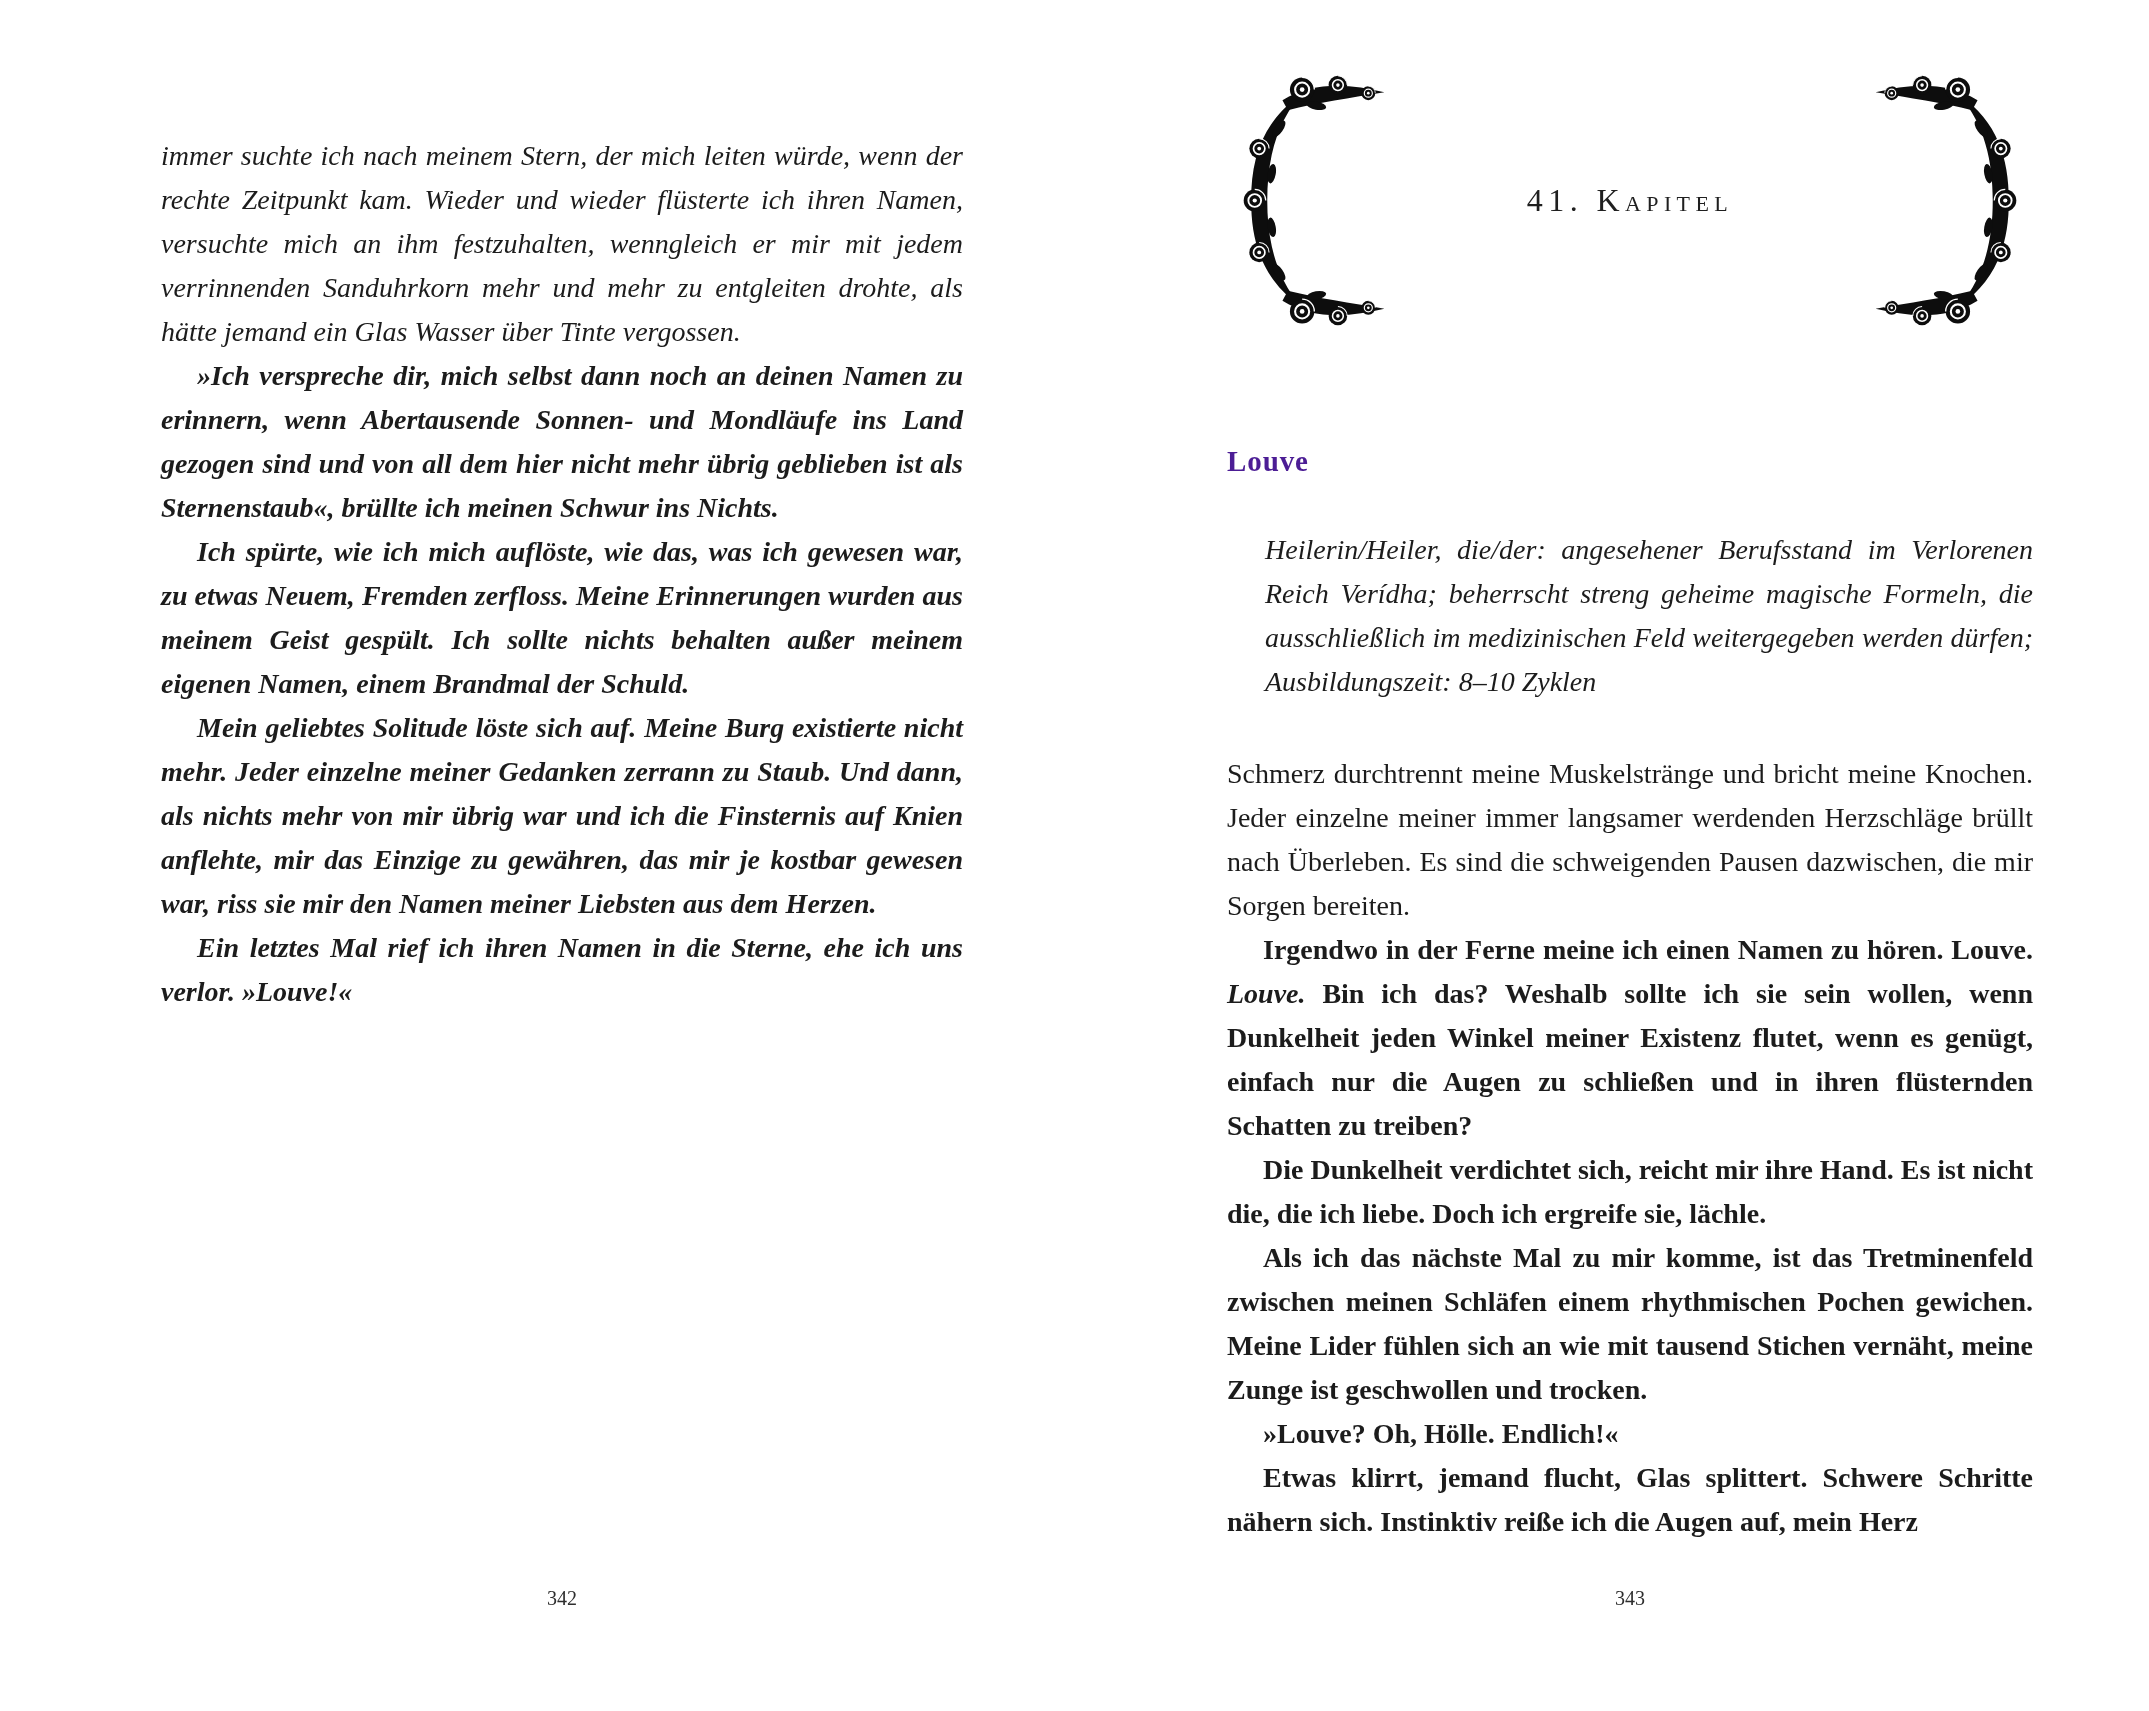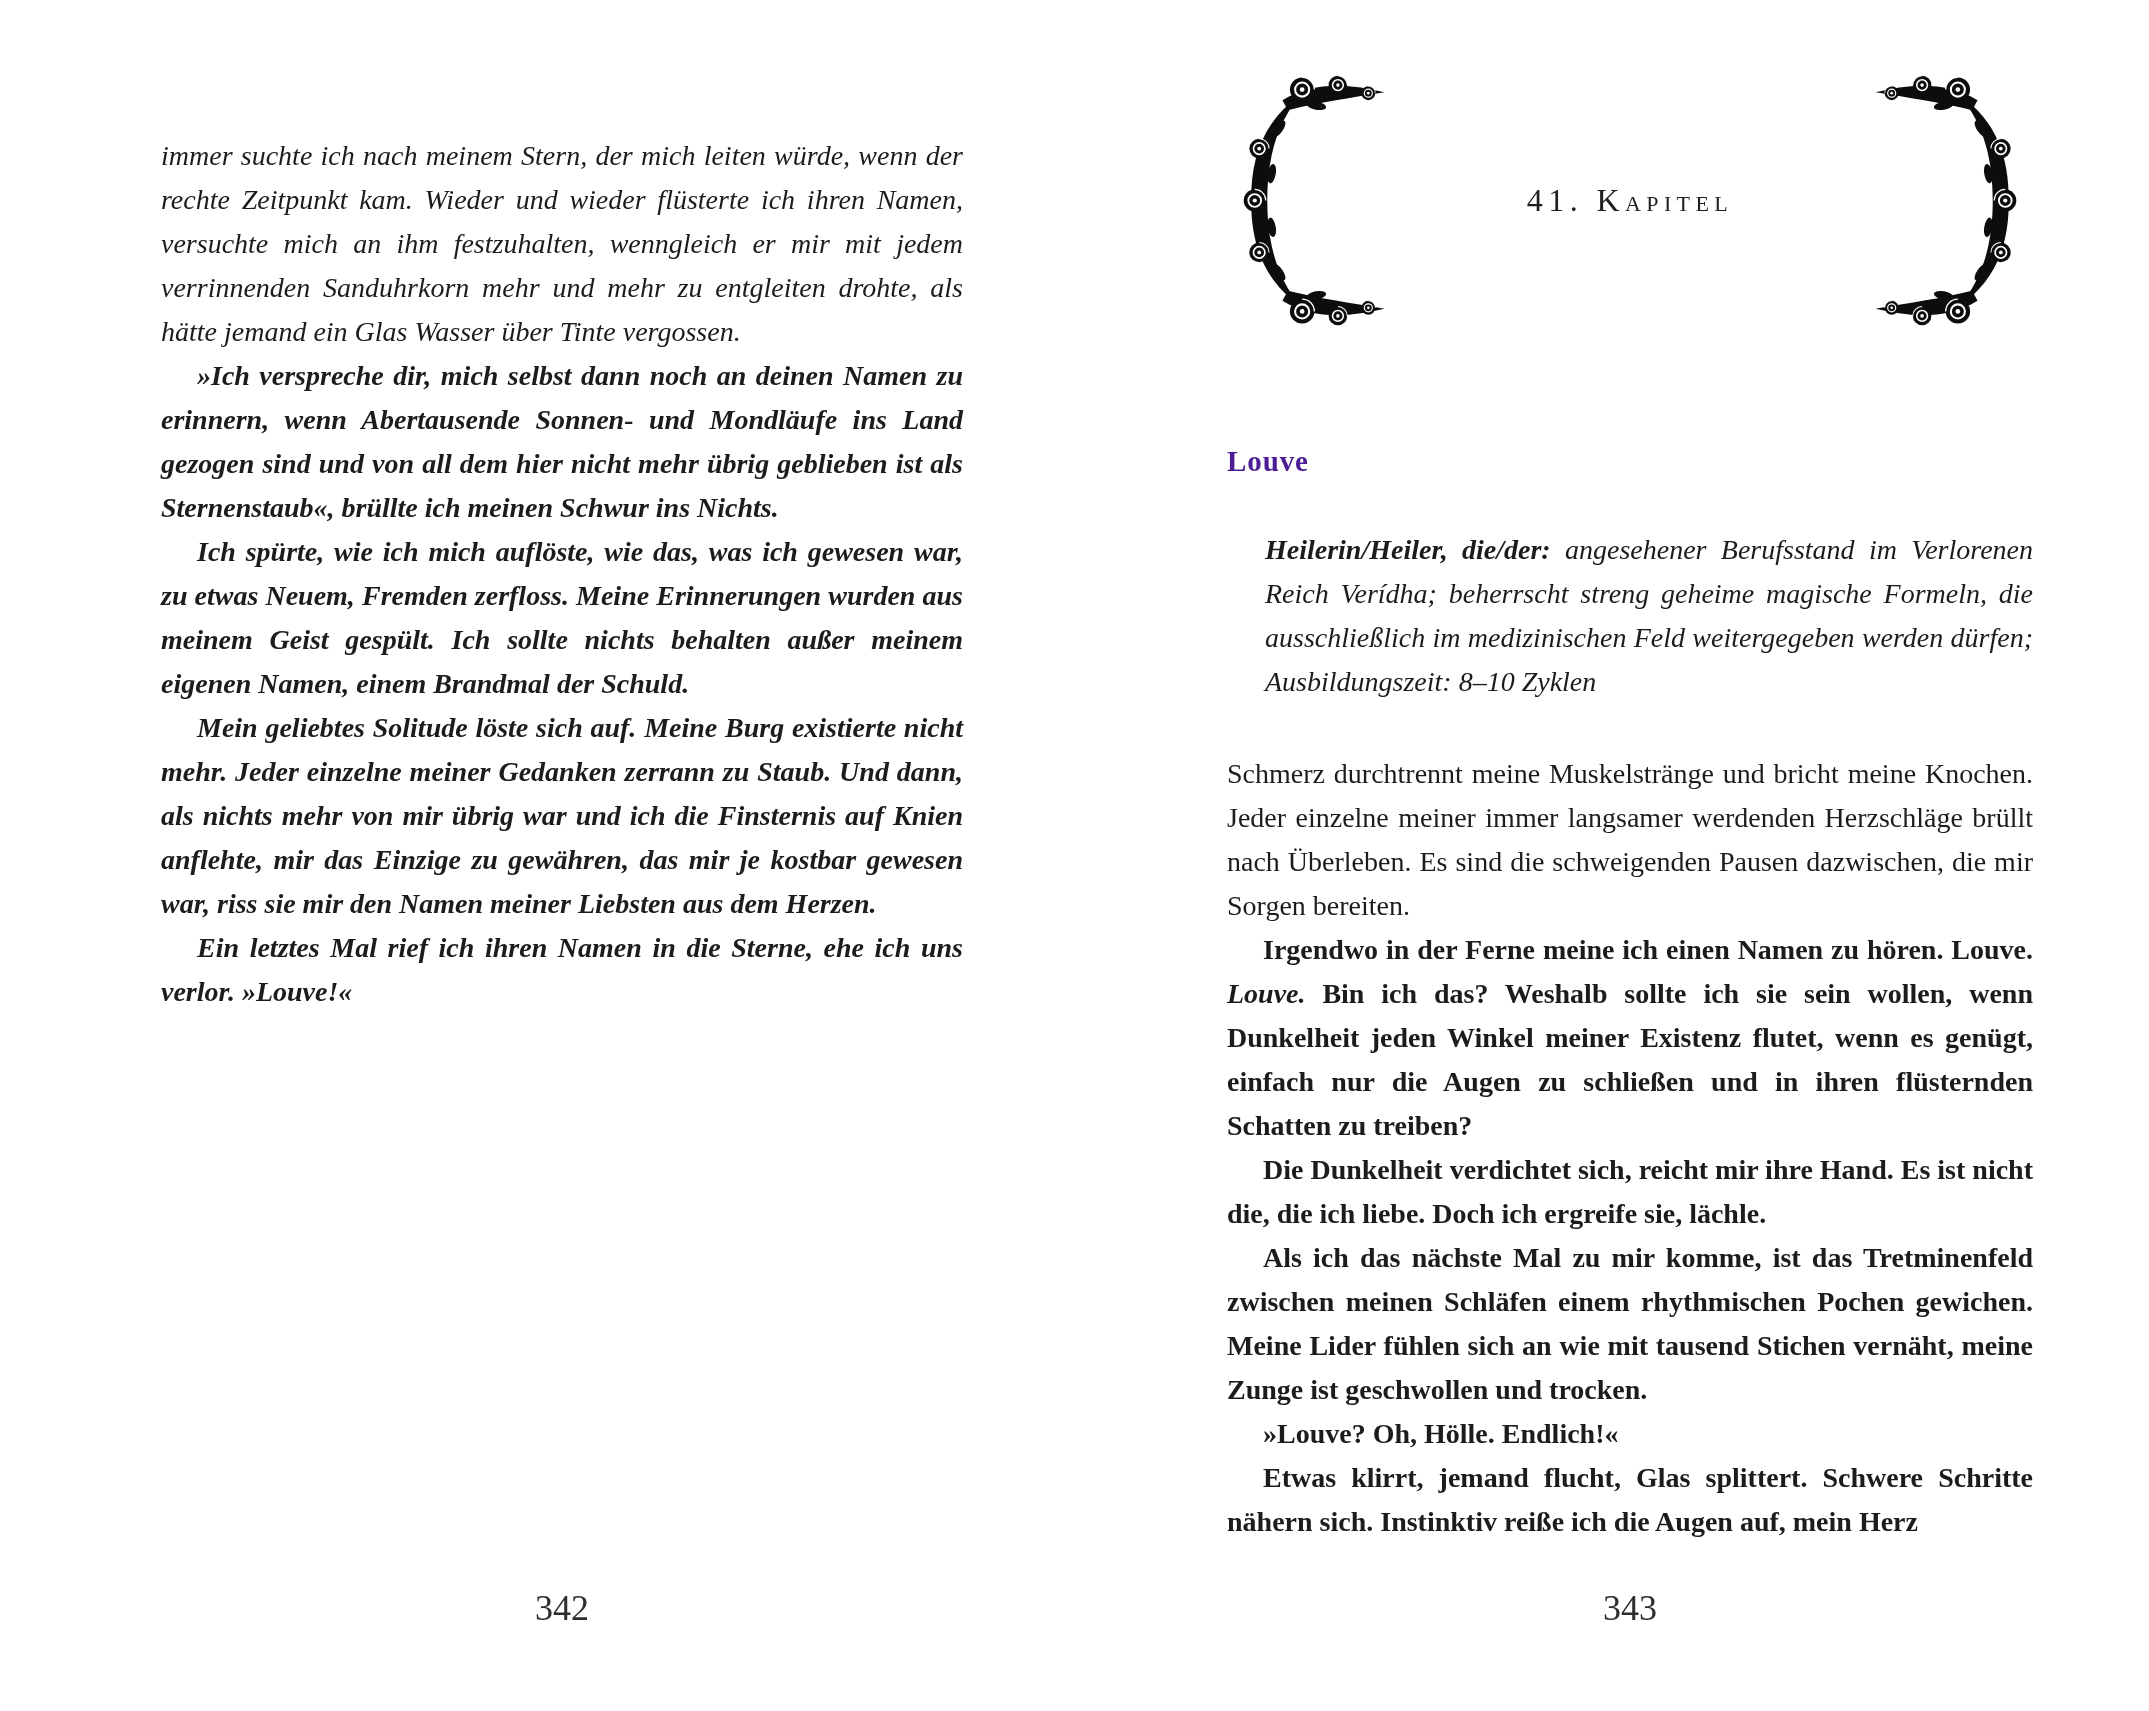--- a/index.html
+++ b/index.html
@@ -51,28 +51,28 @@
     color: #4c1d95;
   }
   .definition {
     margin-top: 50px;
     margin-left: 38px;
     font-style: italic;
     font-size: 28px;
     line-height: 44px;
     text-align: justify;
   }
-  .definition .term { font-weight: bold; }
+  .definition .term { font-weight: normal; }
 
   .body-paras { margin-top: 48px; }
 
   .page-number {
     position: absolute;
     top: 1587px;
-    font-size: 36px;
+    font-size: 20px;
     color: #2e2e2e;
     text-align: center;
   }
   #pn-left  { left: 161px;  width: 802px; }
   #pn-right { left: 1227px; width: 806px; }
 </style>
 </head>
 <body>
 
 <div class="page-col left-col">

